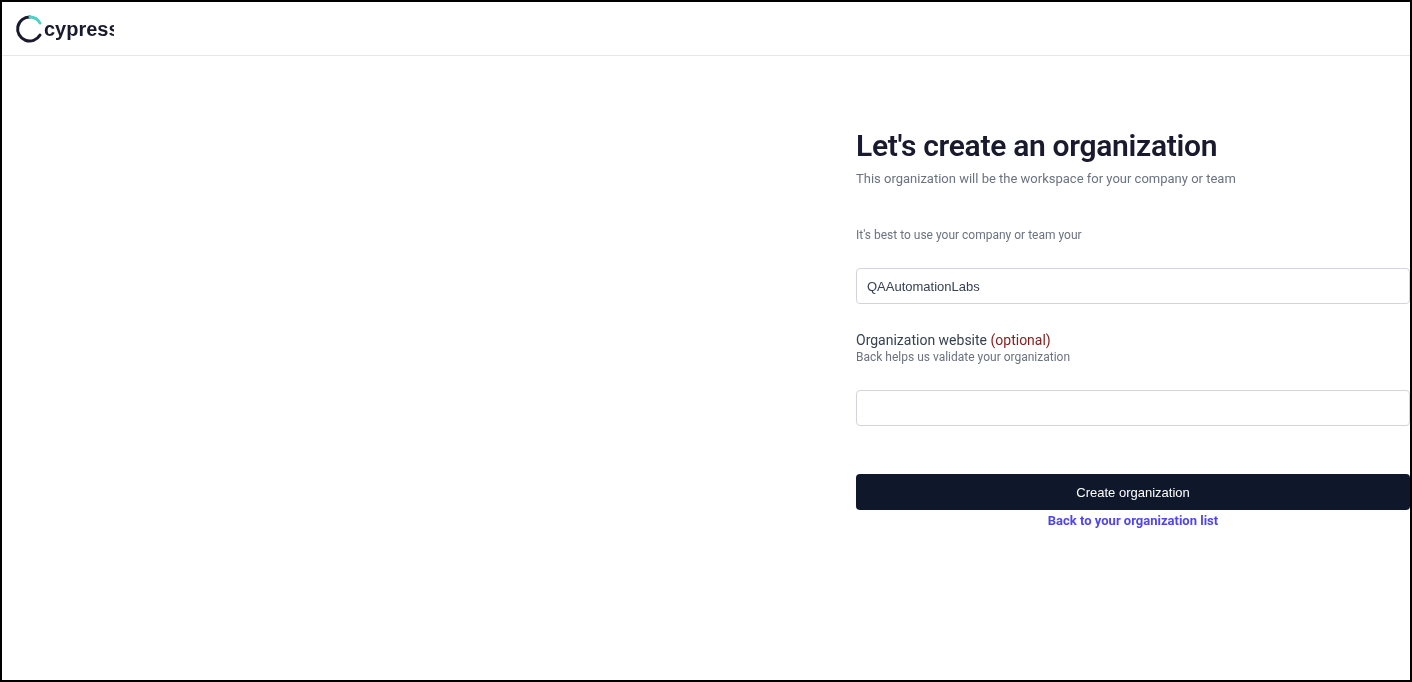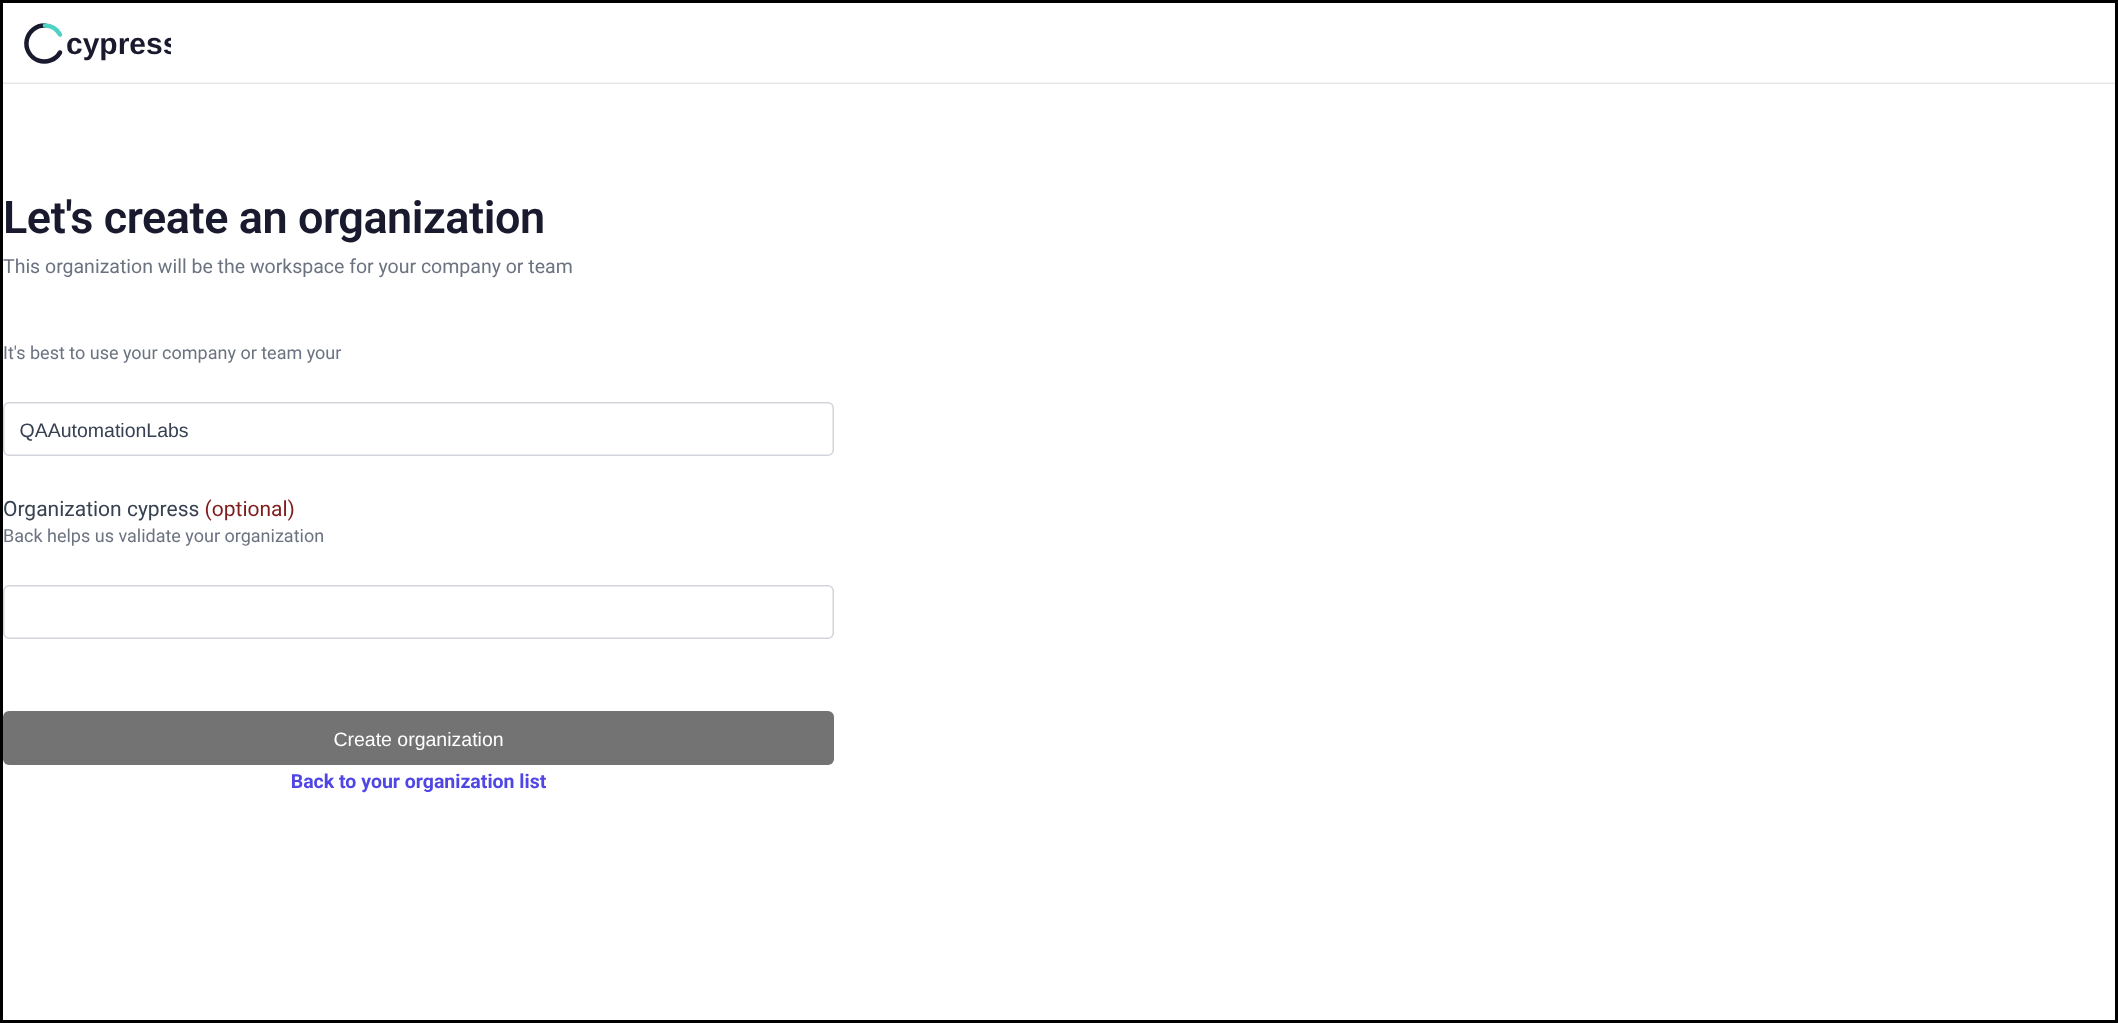--- a/index.html
+++ b/index.html
@@ -21,21 +21,21 @@
     display: flex;
     align-items: center;
     padding-left: 12px;
   }
   .logo {
     display: flex;
     align-items: center;
   }
   .main {
     display: flex;
-    justify-content: flex-start;
+    justify-content: flex-end;
     padding-top: 72px;
   }
   .form-container {
     width: 554px;
   }
   .page-title {
     font-size: 30px;
     font-weight: 600;
     color: #1a1a2e;
     margin-bottom: 8px;
@@ -71,21 +71,21 @@
     border-radius: 4px;
     padding: 0 10px;
     font-size: 13px;
     color: #374151;
     outline: none;
     margin-top: 20px;
   }
   .primary-button {
     width: 100%;
     height: 36px;
-    background: #737373;
+    background: #0f172a;
     color: #ffffff;
     border: none;
     border-radius: 4px;
     font-size: 13px;
     font-weight: 400;
     cursor: pointer;
     margin-top: 20px;
   }
   .back-link-wrap {
     text-align: center;
@@ -116,21 +116,21 @@
     <h1 class="page-title">Let's create an organization</h1>
     <p class="page-subtitle">This organization will be the workspace for your company or team</p>
 
     <div class="form-group">
       <div class="field-help">It's best to use your company or team your</div>
       <input type="text" class="text-input" value="QAAutomationLabs" style="">
     </div>
 
     <div class="form-group">
       <label class="field-label">
-        <span>Organization cypress </span><span class="optional-tag">(optional)</span>
+        <span>Organization website </span><span class="optional-tag">(optional)</span>
       </label>
       <div class="field-help">Back helps us validate your organization</div>
       <input type="text" class="text-input" value="" style="">
     </div>
 
     <button class="primary-button">Create organization</button>
 
     <div class="back-link-wrap">
       <a class="back-link">Back to your organization list</a>
     </div>

